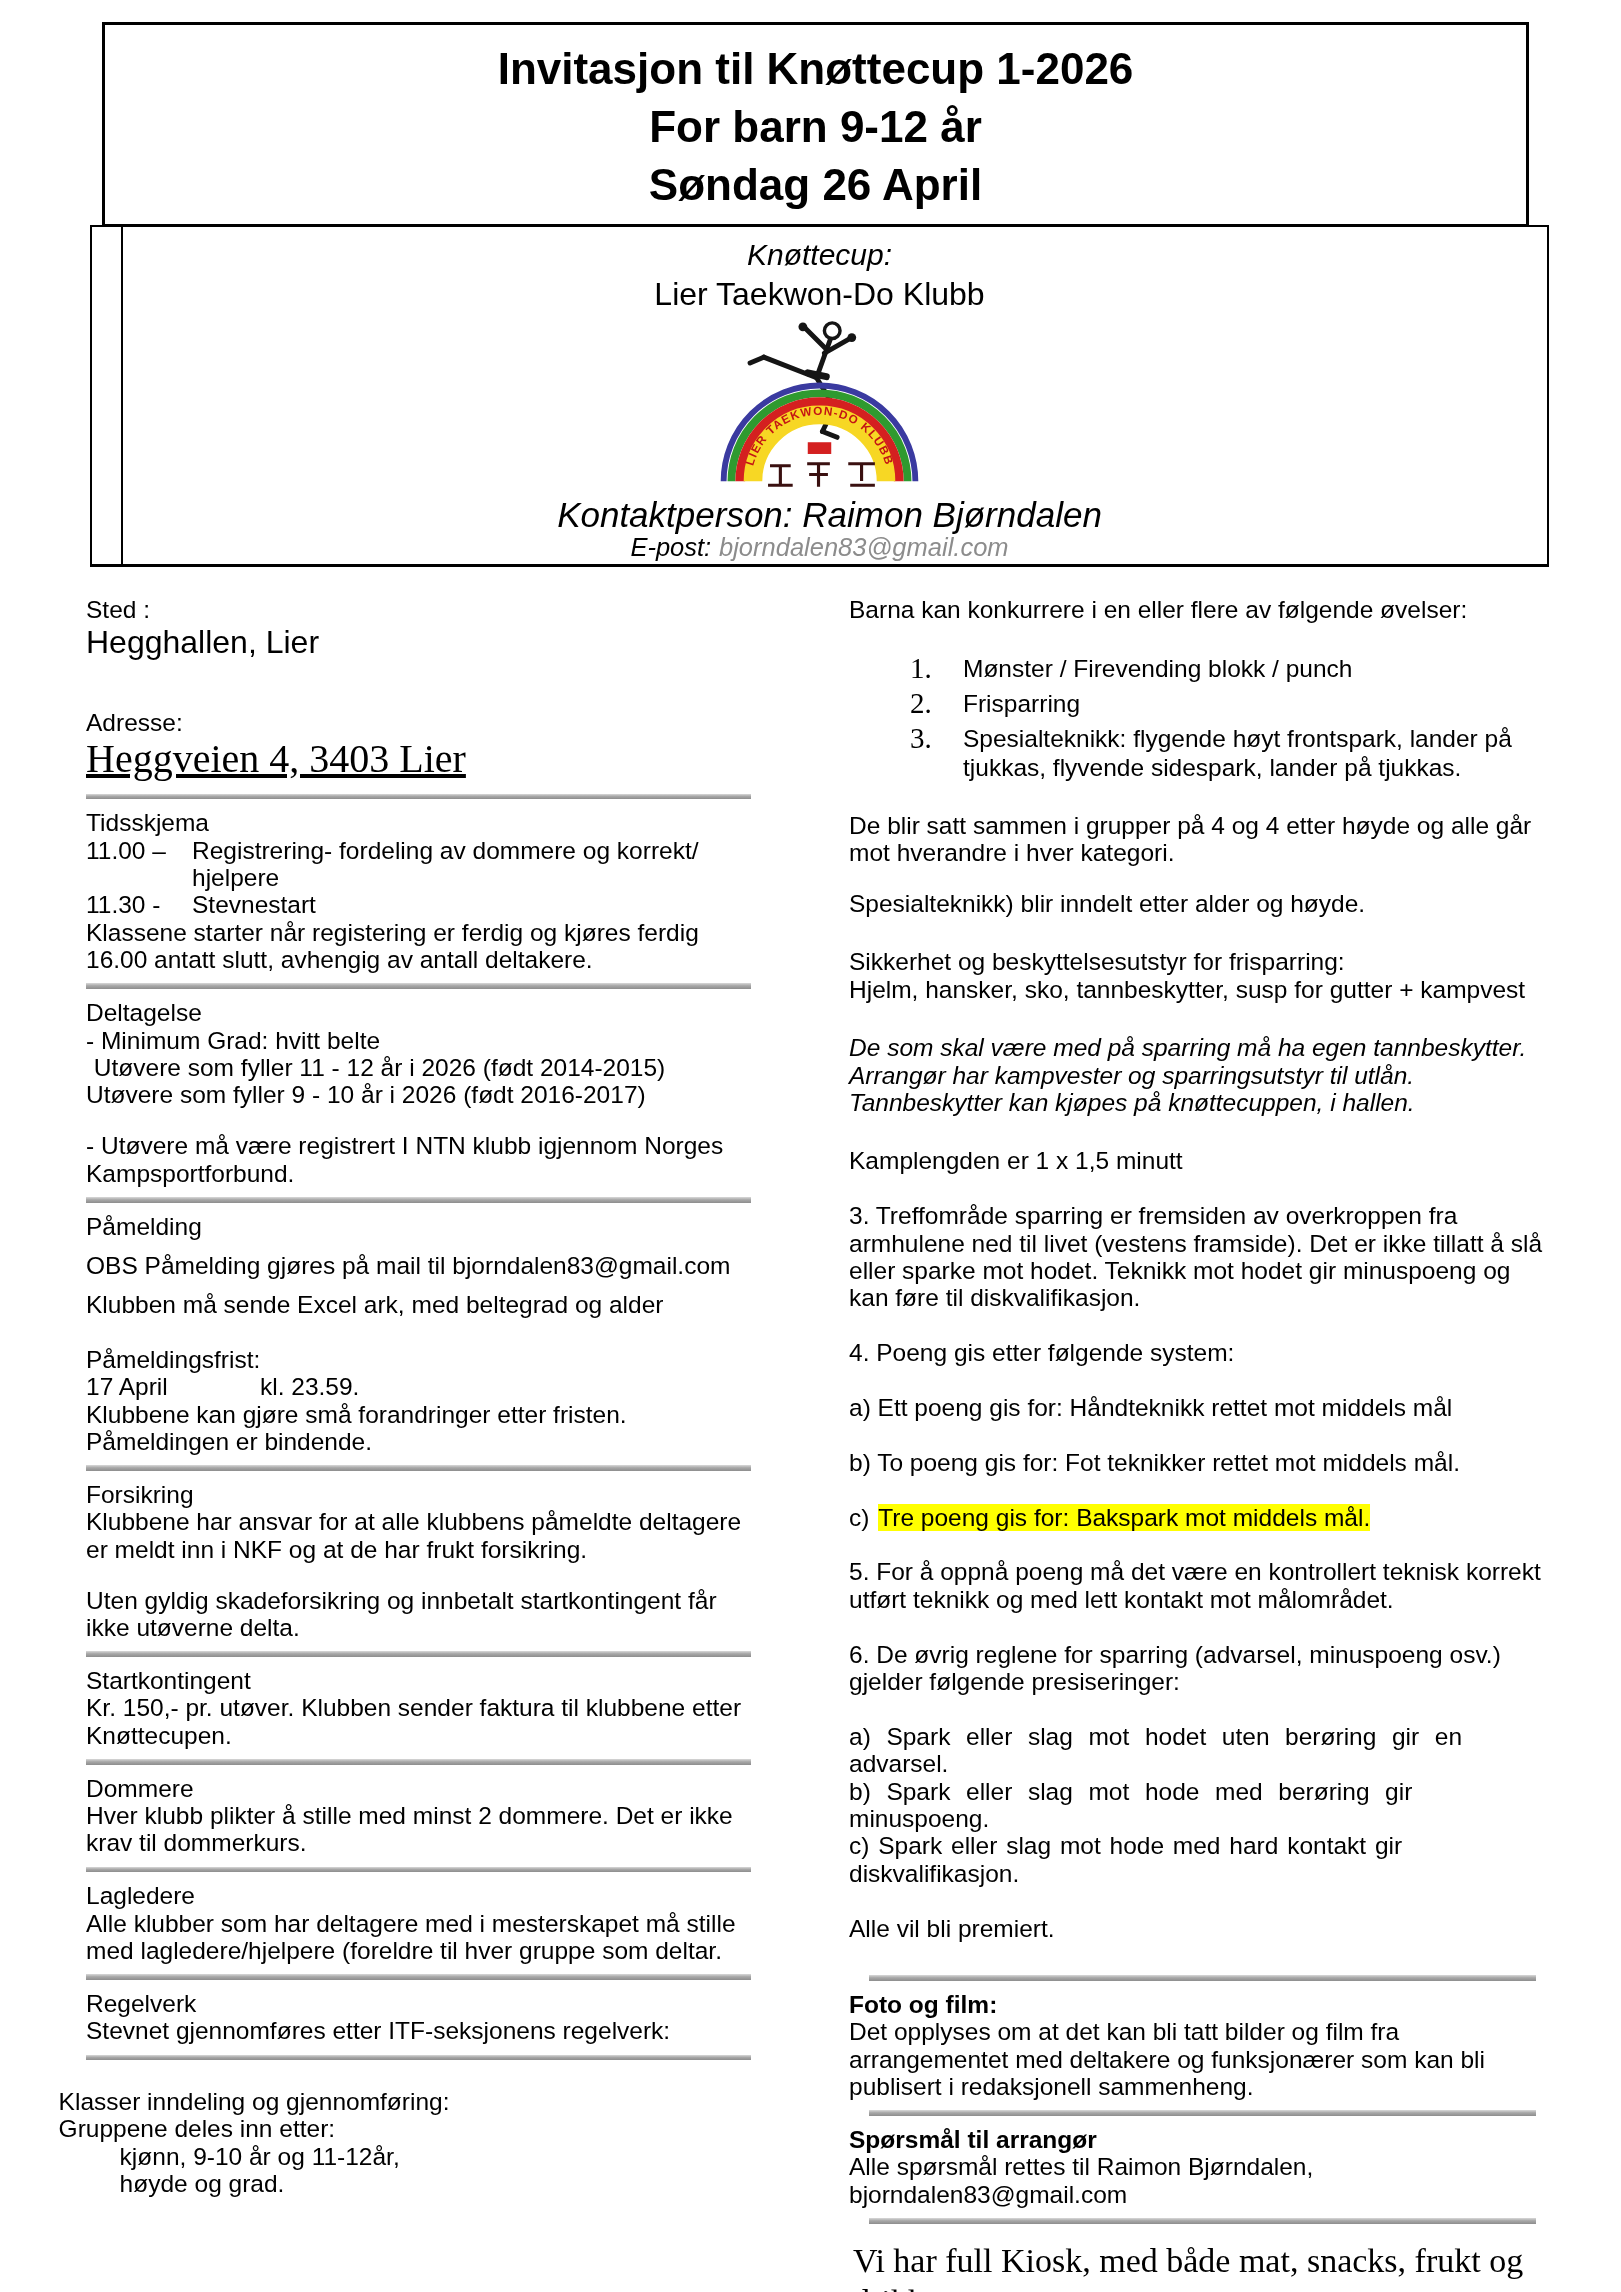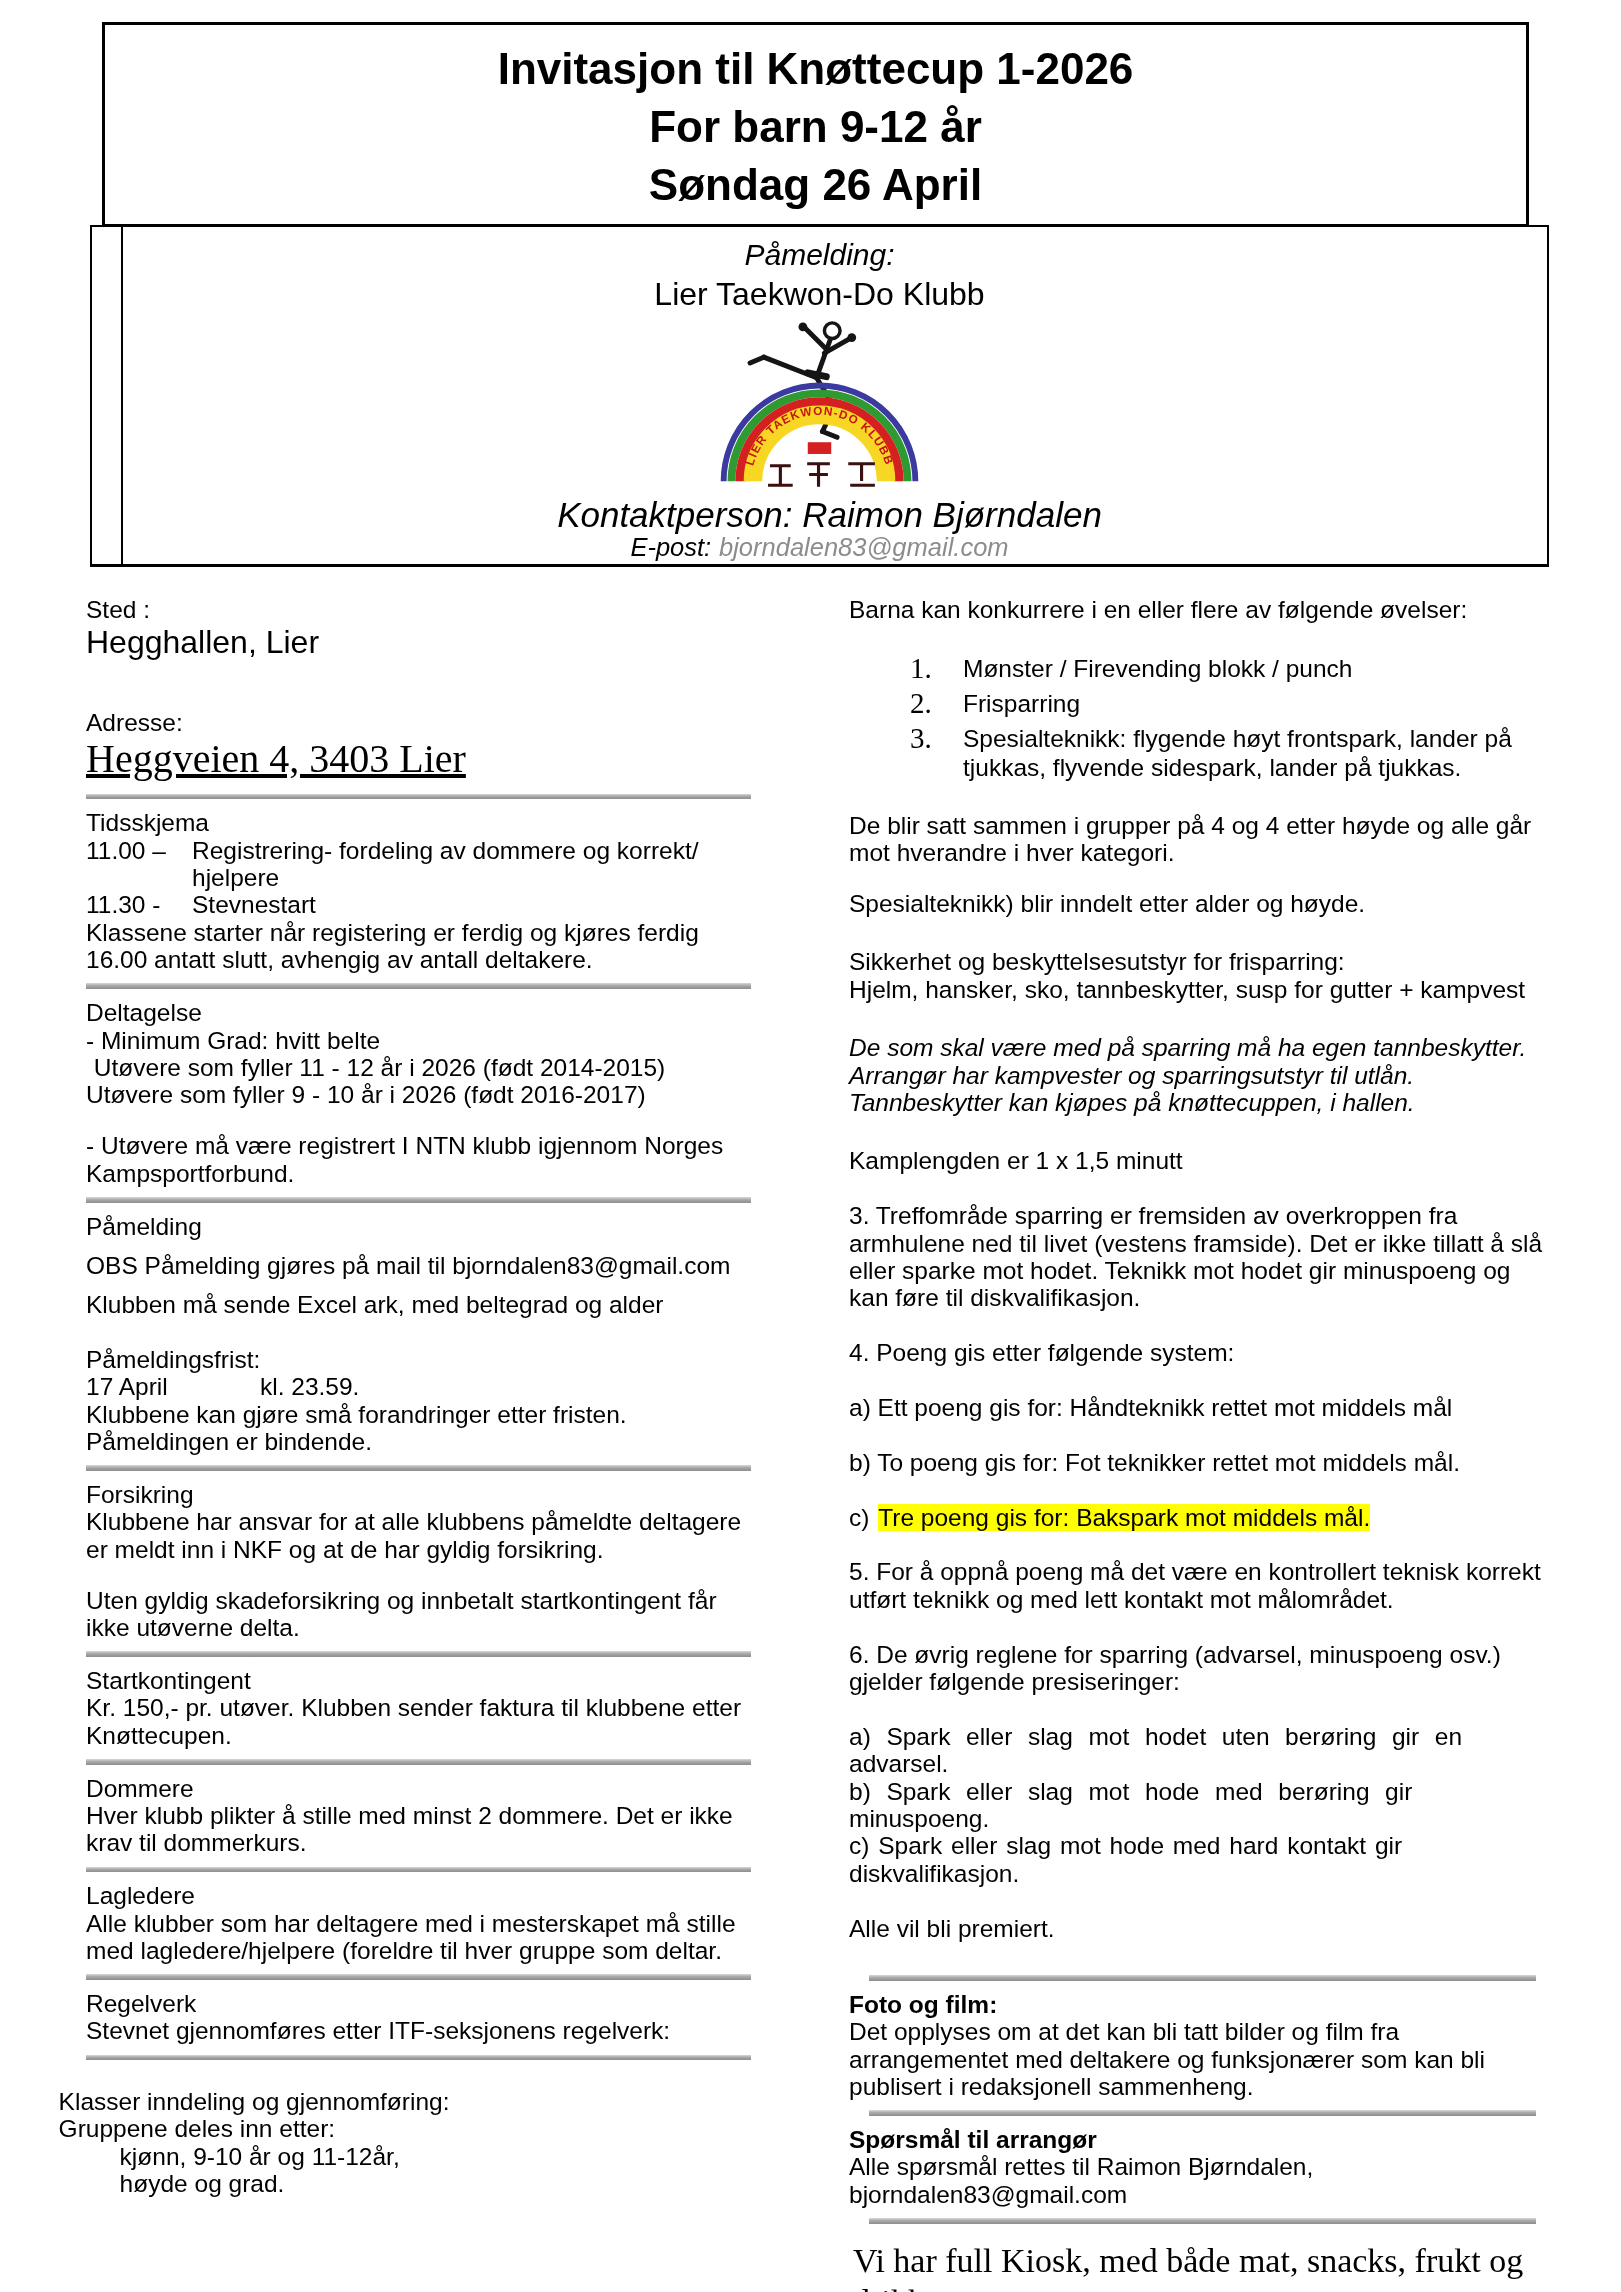--- a/index.html
+++ b/index.html
@@ -62,21 +62,21 @@
 <div id="page">
 
   <div class="title-box">
     <div class="title-line">Invitasjon til Knøttecup 1-2026</div>
     <div class="title-line">For barn 9-12 år</div>
     <div class="title-line">Søndag 26 April</div>
   </div>
 
   <div class="org-box">
     <div class="org-inner-vline"></div>
-    <div class="org-label">Påmelding:</div>
+    <div class="org-label">Knøttecup:</div>
     <div class="org-club">Lier Taekwon-Do Klubb</div>
 
     <svg class="org-logo" width="225" height="182" viewBox="0 0 230 186" aria-hidden="true">
 
       <g stroke="#151515" stroke-width="5" stroke-linecap="round" fill="none">
         <circle cx="128" cy="14" r="8" fill="#ffffff" stroke-width="3.5"></circle>
         <path d="M126,23 L112,62"></path>
         <path d="M122,33 L100,11"></path>
         <path d="M120,37 L146,22"></path>
         <path d="M112,62 L58,41"></path>
@@ -163,21 +163,21 @@
         <span>kl. 23.59.</span>
       </div>
       <div>Klubbene kan gjøre små forandringer etter fristen.</div>
       <div>Påmeldingen er bindende.</div>
     </div>
 
     <div class="divider"></div>
 
     <div>
       <div class="sec-head">Forsikring</div>
-      <div>Klubbene har ansvar for at alle klubbens påmeldte deltagere er meldt inn i NKF og at de har gyldig forsikring.</div>
+      <div>Klubbene har ansvar for at alle klubbens påmeldte deltagere er meldt inn i NKF og at de har frukt forsikring.</div>
       <div class="gap24"></div>
       <div>Uten gyldig skadeforsikring og innbetalt startkontingent får ikke utøverne delta.</div>
     </div>
 
     <div class="divider"></div>
 
     <div>
       <div class="sec-head">Startkontingent</div>
       <div>Kr. 150,- pr. utøver. Klubben sender faktura til klubbene etter Knøttecupen.</div>
     </div>

